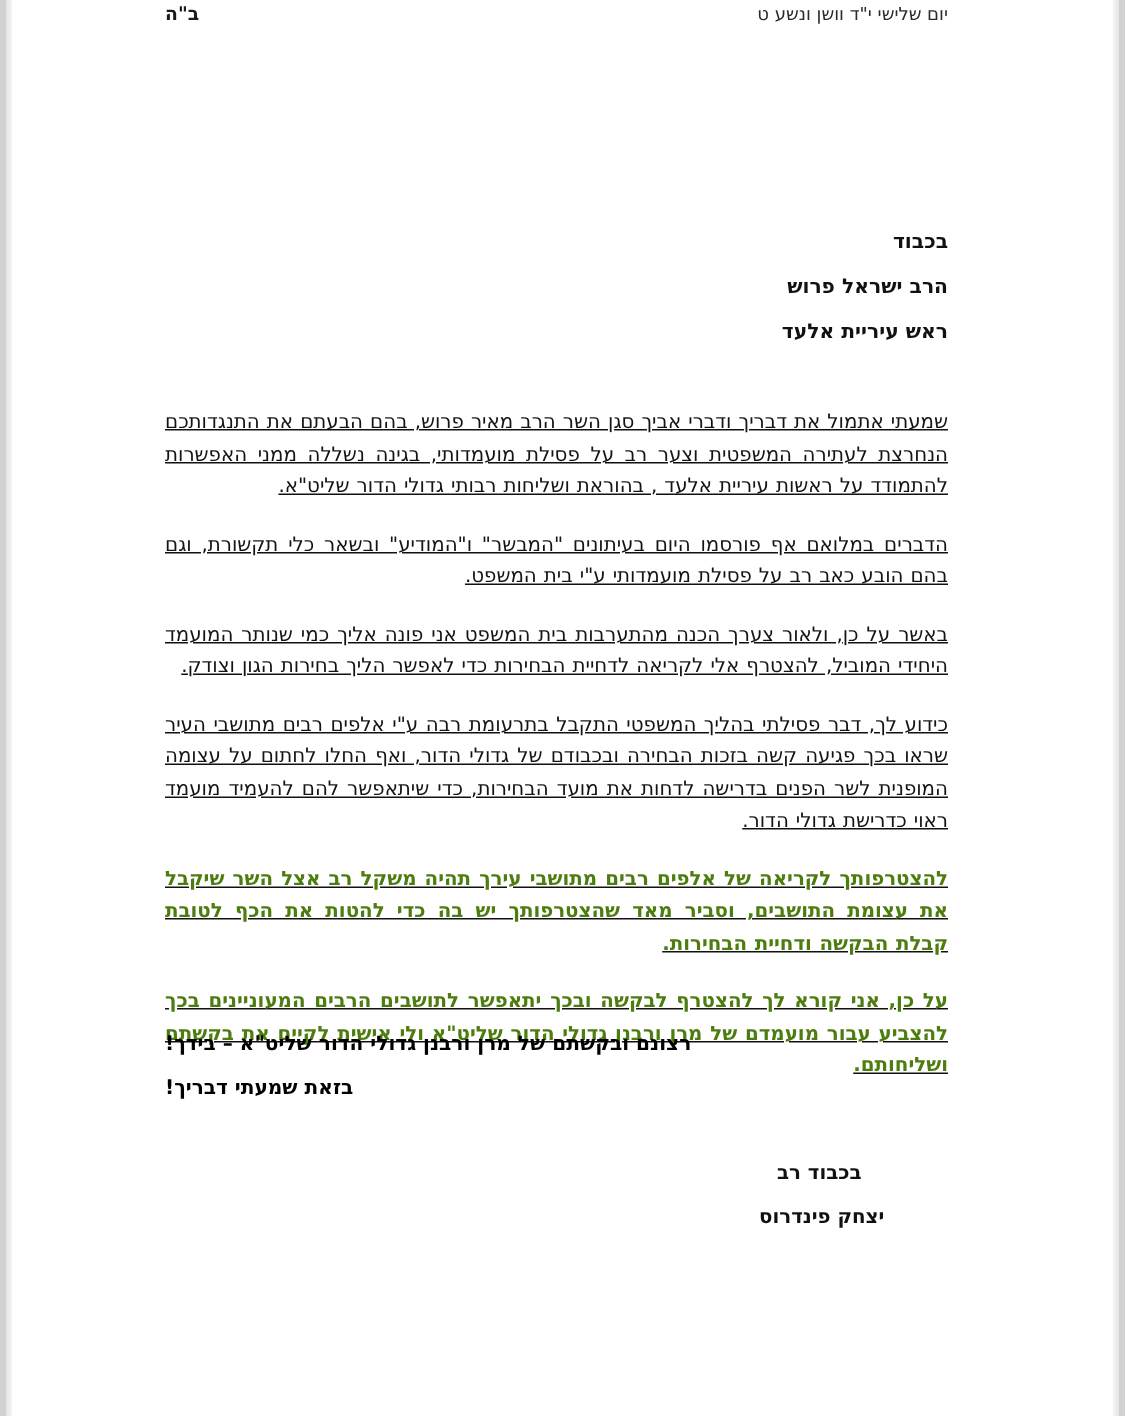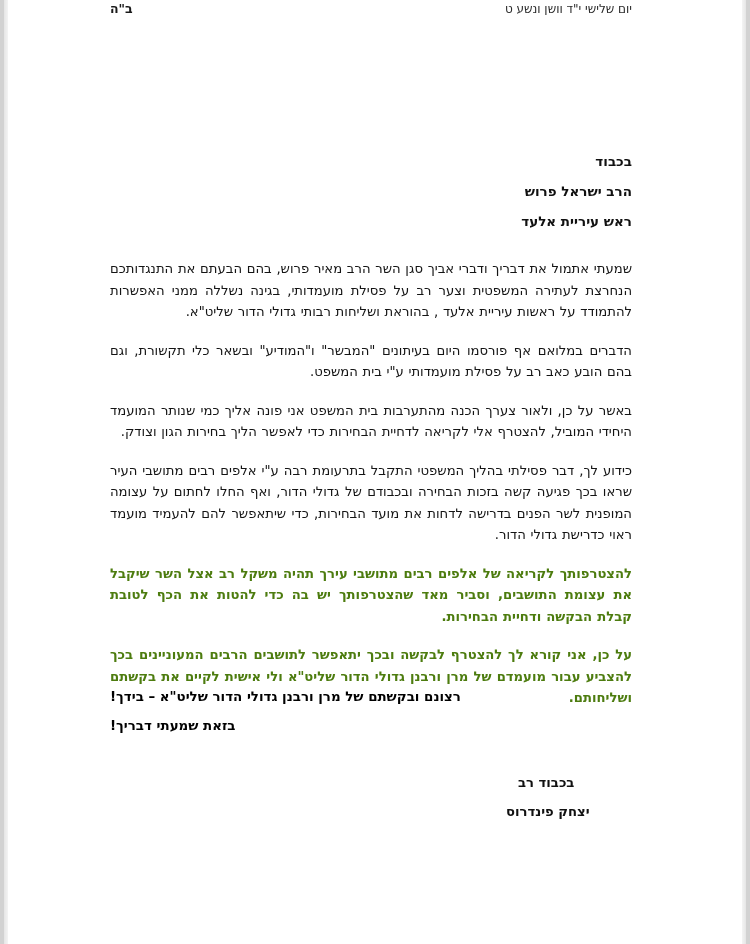--- a/index.html
+++ b/index.html
@@ -119,23 +119,24 @@
     line-height: 30px;
     color: #111111;
   }
   .sal-line.underline {
     text-underline-offset: 3px;
   }
 
   
   .body-block {
     position: absolute;
-    top: 258px;
-    left: 102px;
-    width: 522px;
+    top: 271px;
+    left: 102px;
+    width: 522px;
+    text-decoration: underline;
   }
   p.para {
     margin: 0 0 17px 0;
     font-size: 13.2px;
     line-height: 21.5px;
     text-align: justify;
     text-align-last: right;
     color: #141414;
     font-weight: 400;
     word-spacing: 0.5px;

